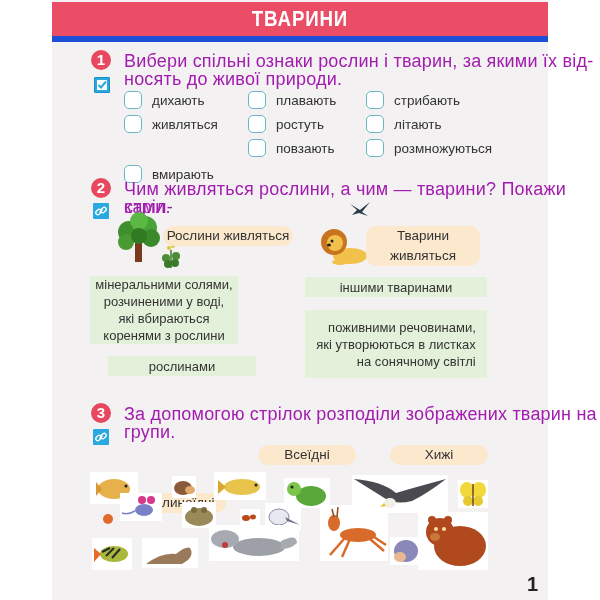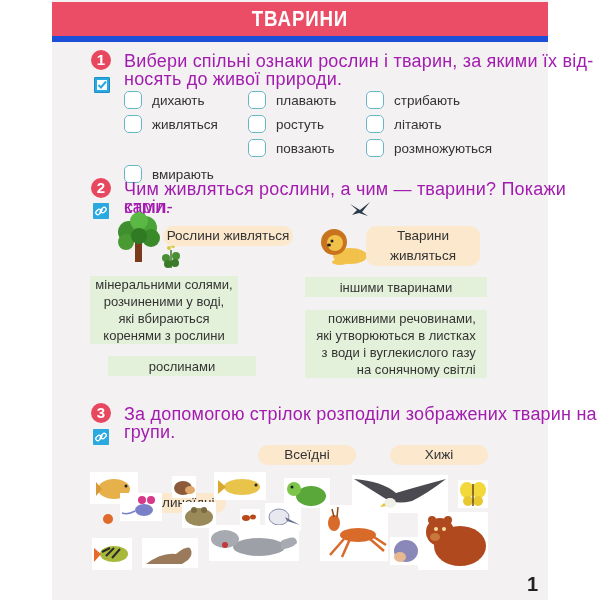--- a/index.html
+++ b/index.html
@@ -138,21 +138,20 @@
 <div class="box-green" style="left:108px;top:356px;width:148px;height:20px;">
   <div>рослинами</div>
 </div>
 <div class="box-green" style="left:305px;top:277px;width:182px;height:20px;">
   <div>іншими тваринами</div>
 </div>
 <div class="box-green" style="left:305px;top:310px;width:182px;height:68px;text-align:right;">
   <div>
       <div>поживними речовинами,</div>
       <div>які утворюються в листках</div>
-      <div>з води і вуглекислого газу</div>
       <div>на сонячному світлі</div>
     </div>
 </div>
 
 <div class="num" style="left:91px;top:403px;">3</div>
 <div class="ico" style="left:93px;top:429px;">
   <svg width="16" height="16" viewBox="0 0 16 16">
       <path d="M6.5 9.5 L9.5 6.5" stroke="#fff" stroke-width="1.5"></path>
       <rect x="2.5" y="7" width="6" height="4" rx="2" transform="rotate(-45 5.5 9)" fill="none" stroke="#fff" stroke-width="1.4"></rect>
       <rect x="7.5" y="5" width="6" height="4" rx="2" transform="rotate(-45 10.5 7)" fill="none" stroke="#fff" stroke-width="1.4"></rect>

